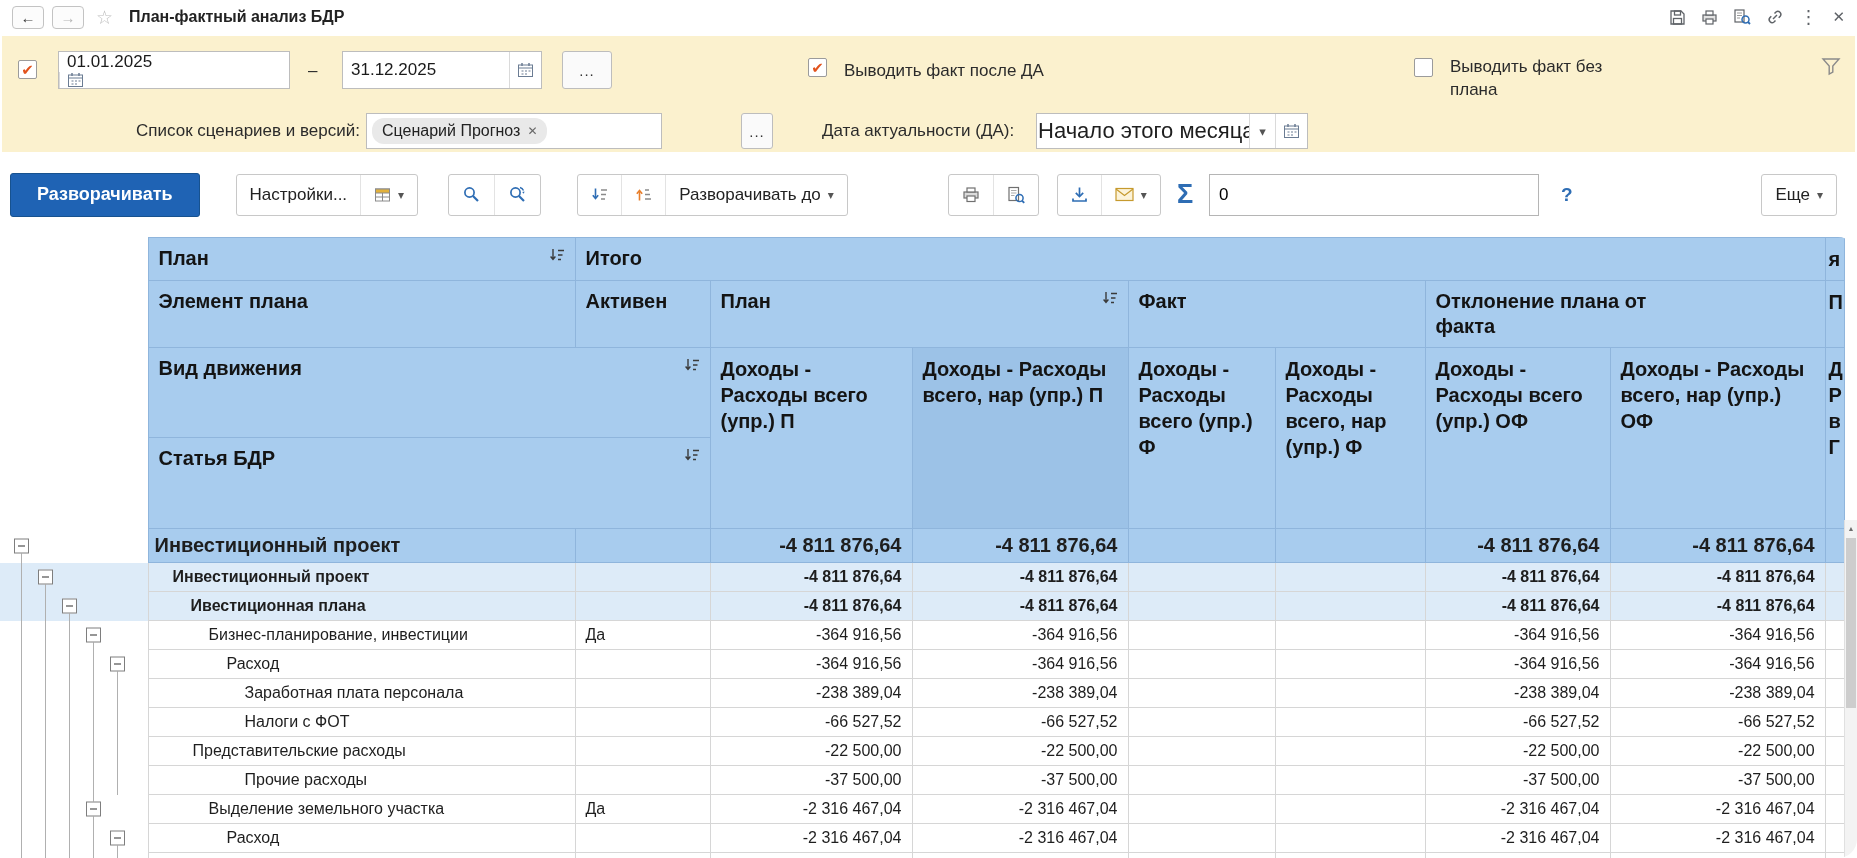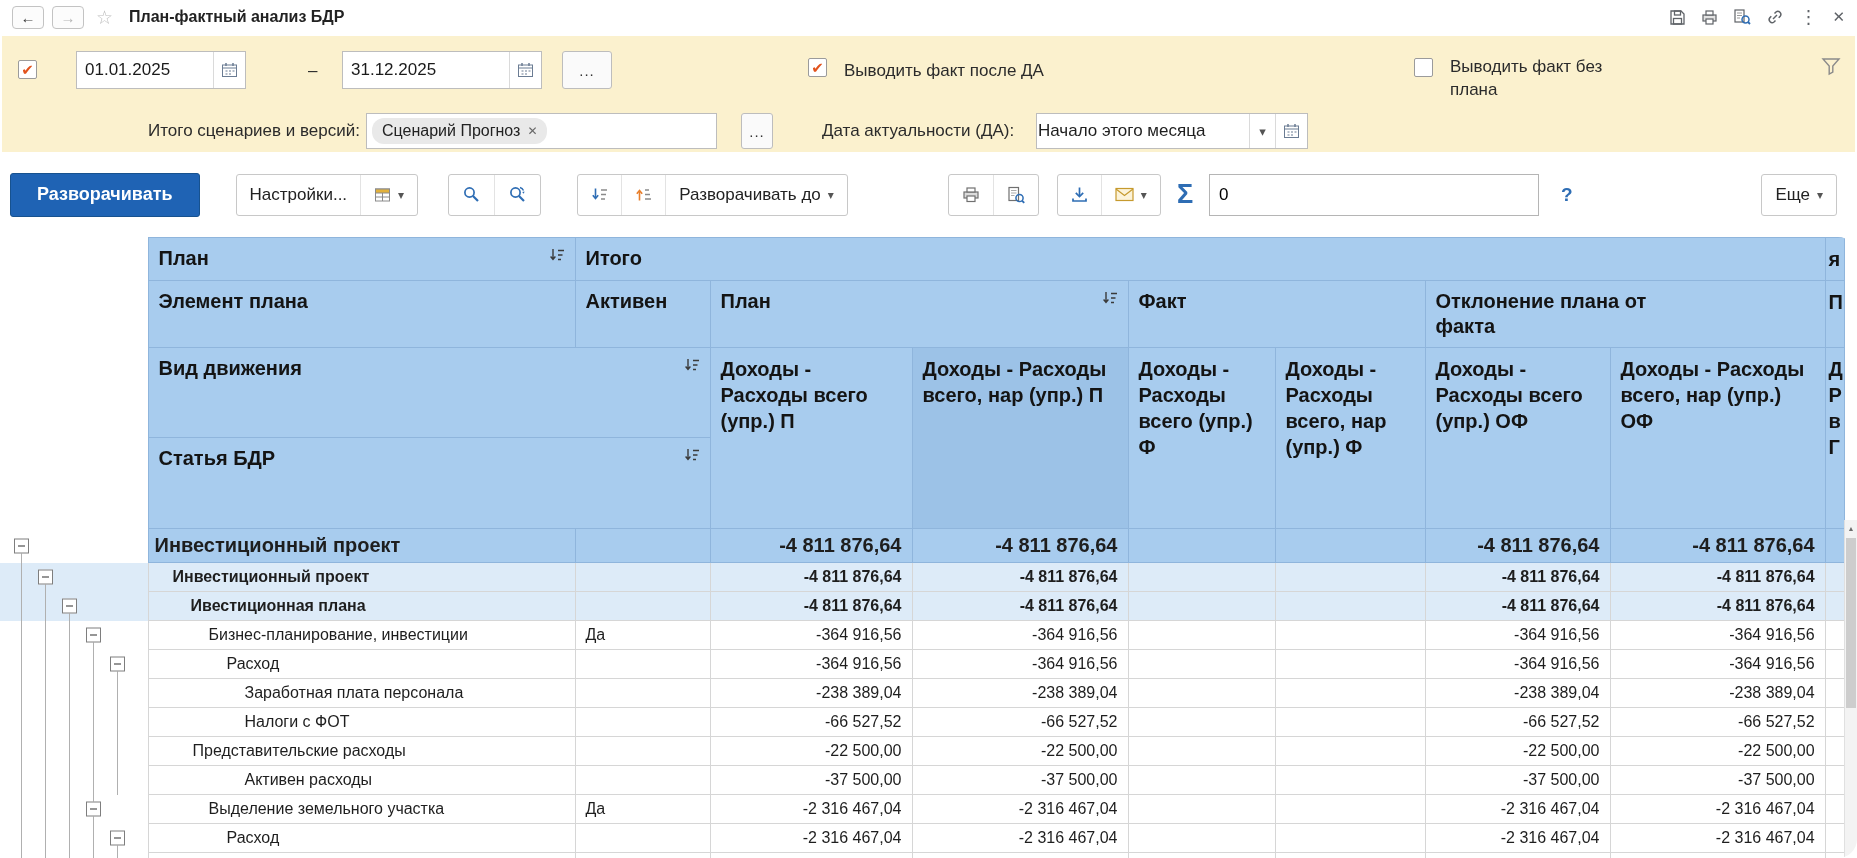--- a/index.html
+++ b/index.html
@@ -30,21 +30,21 @@
     border-left:1px solid #DADADA; background:#fff; cursor:pointer; }
   .combo-arrow { width:26px; display:flex; align-items:center; justify-content:center;
     border-left:1px solid #DADADA; font-size:13px; color:#555; cursor:pointer; }
   .dots-btn { position:absolute; border:1px solid #BDBDBD; border-radius:3px; background:#FAFAFA;
     font-size:15px; color:#333; display:flex; align-items:center; justify-content:center; cursor:pointer; letter-spacing:1px; }
   .fp-label { position:absolute; font-size:17px; color:#2b2b2b; }
   .dash { position:absolute; font-size:17px; color:#2b2b2b; }
   .tag { display:inline-flex; align-items:center; gap:7px; background:#E9E9E9; border-radius:12px;
     margin:4px 0 0 5px; padding:2px 10px; font-size:16px; color:#222; height:26px; }
   .tag .tag-x { font-size:12px; color:#666; cursor:pointer; }
-  .combo-val { flex:1; display:flex; align-items:center; padding:0 1px; font-size:17px; white-space:nowrap; overflow:hidden; }
+  .combo-val { flex:1; display:flex; align-items:center; padding:0 1px; font-size:22px; white-space:nowrap; overflow:hidden; }
   .funnel { position:absolute; cursor:pointer; }
 
   
   .toolbar { height:85px; display:flex; align-items:center; padding:0 10px; background:#fff; }
   .btn-primary { height:44px; padding:0 26px; background:#1F63B4; border:1px solid #17528F; border-radius:3px;
     color:#fff; font-size:18px; font-weight:700; cursor:pointer; }
   .tb-group { display:flex; align-items:stretch; height:42px; border:1px solid #C8C8C8; border-radius:3px; background:#fff; }
   .tbtn { display:flex; align-items:center; gap:7px; padding:0 13px; border:none; background:transparent;
     font-size:17px; color:#222; cursor:pointer; border-left:1px solid #E3E3E3; }
   .tb-group .tbtn:first-child { border-left:none; }
@@ -138,21 +138,21 @@
           </g>
         </svg>
       <span class="kebab">⋮</span>
       <span class="close-x">✕</span>
     </div>
   </div>
 
   <div class="filter-panel">
     <span class="checkbox" style="left:16px; top:24px;">✔</span>
 
-    <div class="field" style="left:74px; top:15px; width:170px; height:38px;">
+    <div class="field" style="left:56px; top:15px; width:232px; height:38px;flex-direction:column;">
       <input value="01.01.2025" style="">
       <span class="cal-btn">
         <svg width="17" height="16" viewBox="0 0 17 16">
             <g stroke="#6B7C93" fill="none">
               <rect x="1.5" y="3" width="14" height="11.5"></rect>
               <path d="M1.5 6 h14"></path>
               <path d="M5 1 v3 M12 1 v3" stroke-width="1.5"></path>
               <path d="M4.5 9 h2 M8 9 h2 M11.5 9 h2 M4.5 12 h2 M8 12 h2" stroke-width="1.2"></path>
             </g>
           </svg>
@@ -170,23 +170,23 @@
               <path d="M1.5 6 h14"></path>
               <path d="M5 1 v3 M12 1 v3" stroke-width="1.5"></path>
               <path d="M4.5 9 h2 M8 9 h2 M11.5 9 h2 M4.5 12 h2 M8 12 h2" stroke-width="1.2"></path>
             </g>
           </svg>
       </span>
     </div>
 
     <div class="dots-btn" style="left:560px; top:15px; width:50px; height:38px;">...</div>
 
-    <div class="fp-label" style="left:80px; top:85px; width:278px; text-align:right;">Итого сценариев и версий:</div>
-
-    <div class="field" style="left:364px; top:77px; width:351px; height:36px;">
+    <div class="fp-label" style="left:80px; top:85px; width:278px; text-align:right;">Список сценариев и версий:</div>
+
+    <div class="field" style="left:364px; top:77px; width:296px; height:36px;">
       <span class="tag">
         <span>Сценарий Прогноз</span>
         <span class="tag-x">✕</span>
       </span>
     </div>
     <div class="dots-btn" style="left:739px; top:77px; width:32px; height:36px;">...</div>
 
     <span class="checkbox" style="left:806px; top:22px;">✔</span>
     <div class="fp-label" style="left:842px; top:25px;">Выводить факт после ДА</div>
 
@@ -585,21 +585,21 @@
             <td class="cut-cell"></td>
           </tr>
           <tr class="normal">
             <td class="gutter-cell">
               <span class="tline" style="left: 21px;"></span>
               <span class="tline" style="left: 45px;"></span>
               <span class="tline" style="left: 69px;"></span>
               <span class="tline" style="left: 93px;"></span>
               <span class="tline" style="left: 117px;"></span>
             </td>
-            <td class="name-cell" style="padding-left: 96px;">Активен расходы</td>
+            <td class="name-cell" style="padding-left: 96px;">Прочие расходы</td>
             <td class="active-cell"></td>
             <td class="num-cell">-37 500,00</td>
             <td class="num-cell">-37 500,00</td>
             <td class="num-cell"></td>
             <td class="num-cell"></td>
             <td class="num-cell">-37 500,00</td>
             <td class="num-cell">-37 500,00</td>
             <td class="cut-cell"></td>
           </tr>
           <tr class="normal">

